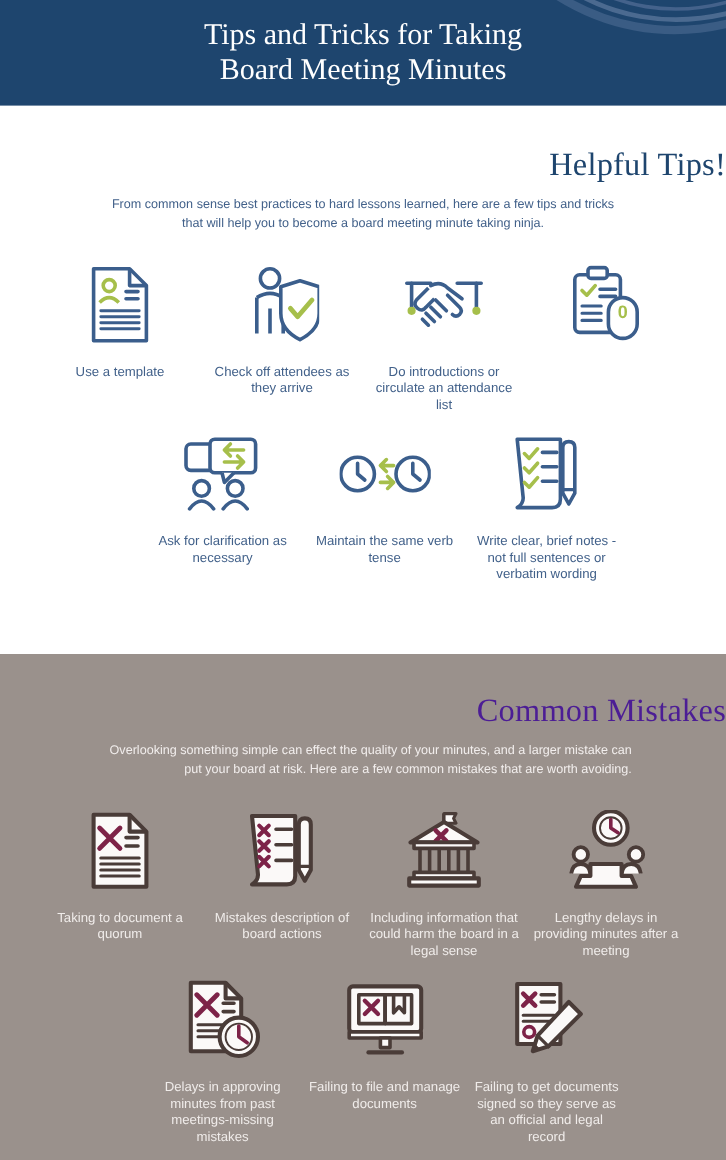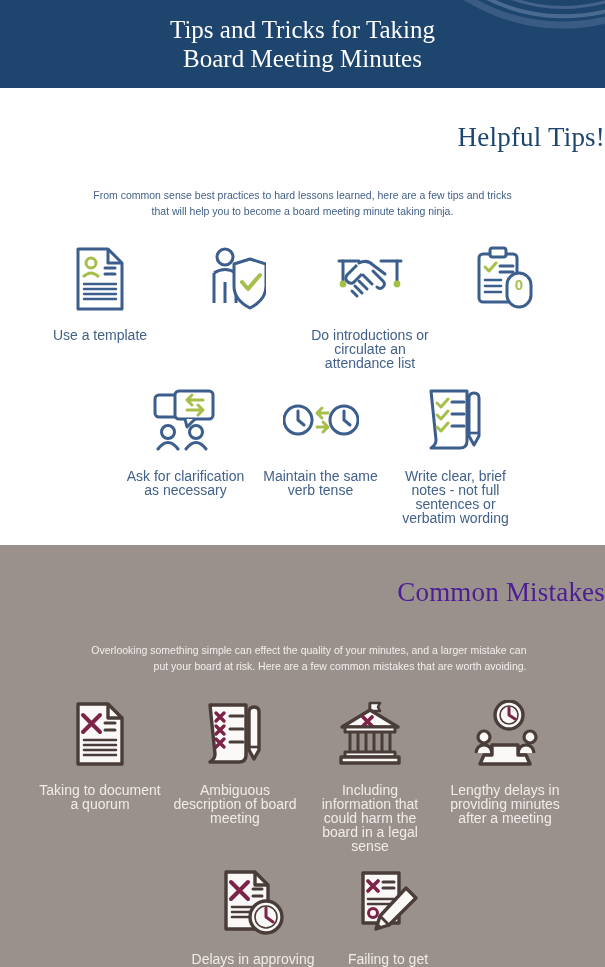--- a/index.html
+++ b/index.html
@@ -37,37 +37,37 @@
   .tips-section { background:#ffffff; padding-top:34px; height:457px; }
   .section-title {
     font-family:"Liberation Serif", serif;
     font-size:27px;
     color:#1e456e;
     text-align:right;
     font-weight:400;
     letter-spacing:.2px;
   }
   .section-sub {
-    margin:34px auto 0;
+    margin:9px auto 0;
     width:432px;
     text-align:center;
     font-size:10.5px;
     line-height:16px;
     color:#42618a;
   }
 
   .grid { display:flex; justify-content:center; }
   .grid-4 { margin-top:24px; }
   .grid-3 { margin-top:14px;margin-left:36px; }
   .cell { width:135px; display:flex; flex-direction:column; align-items:center; }
   .cell-icon { height:72px; display:flex; align-items:center; justify-content:center; }
   .cell-label {
     margin-top:13px;
     text-align:center;
-    font-size:14px;
+    font-size:11px;
     line-height:14px;
     color:#42618a;
     padding:0 4px;
   }
 
   
   .mistakes-section {
     background:#9a918c;
     padding-top:32px;
     height:422px;
@@ -117,20 +117,21 @@
       <div class="cell">
         <div class="cell-icon">
           <svg width="62" height="66" viewBox="0 0 62 66">
             <circle cx="21" cy="11" r="8" fill="none" stroke="#3b5e8c" stroke-width="3"></circle>
             <path d="M10 27 q11 -7 22 0 v30" fill="none" stroke="#3b5e8c" stroke-width="3"></path>
             <path d="M10 27 v30 M21 36 v21" fill="none" stroke="#3b5e8c" stroke-width="3"></path>
             <path d="M30 18 l16 -5 l16 5 v22 q0 14 -16 22 q-16 -8 -16 -22 Z" fill="#fff" stroke="#3b5e8c" stroke-width="3" stroke-linejoin="round"></path>
             <path d="M38 36 l6 7 l12 -14" fill="none" stroke="#a6bf4b" stroke-width="4" stroke-linecap="round" stroke-linejoin="round"></path>
           </svg>
         </div>
+        <div class="cell-label">Check off attendees as they arrive</div>
       </div>
 
       <div class="cell">
         <div class="cell-icon">
           <svg width="70" height="56" viewBox="0 0 70 56">
             <path d="M4 10 h20 M46 10 h20" stroke="#3b5e8c" stroke-width="3" stroke-linecap="round"></path>
             <path d="M8 10 v22 M62 10 v22" stroke="#3b5e8c" stroke-width="3" stroke-linecap="round"></path>
             <circle cx="8" cy="33" r="3.4" fill="#a6bf4b"></circle>
             <circle cx="62" cy="33" r="3.4" fill="#a6bf4b"></circle>
             <path d="M24 12 q8 -4 14 2 l12 9" fill="none" stroke="#3b5e8c" stroke-width="3" stroke-linecap="round" stroke-linejoin="round"></path>
@@ -231,21 +232,21 @@
           <svg width="62" height="66" viewBox="0 0 62 66">
             <path d="M6 4 h36 v50 q0 7 -7 7 H6 q5 -3 5 -8 Z" fill="#fbf9f8" stroke="#4a3c38" stroke-width="3.4" stroke-linejoin="round"></path>
             <path d="M12 12 l8 8 M20 12 l-8 8" stroke="#7d2348" stroke-width="3.4" stroke-linecap="round"></path>
             <path d="M12 25 l8 8 M20 25 l-8 8" stroke="#7d2348" stroke-width="3.4" stroke-linecap="round"></path>
             <path d="M12 38 l8 8 M20 38 l-8 8" stroke="#7d2348" stroke-width="3.4" stroke-linecap="round"></path>
             <path d="M26 15 h13 M26 28 h13 M26 41 h13" stroke="#4a3c38" stroke-width="3" stroke-linecap="round"></path>
             <path d="M50 6 q5 0 5 5 v38 l-5 9 l-5 -9 V11 q0 -5 5 -5 Z" fill="#fbf9f8" stroke="#4a3c38" stroke-width="3.4" stroke-linejoin="round"></path>
             <path d="M45 46 h10" stroke="#4a3c38" stroke-width="2.6"></path>
           </svg>
         </div>
-        <div class="cell-label">Ambiguous description of board meeting</div>
+        <div class="cell-label">Mistakes description of board actions</div>
       </div>
 
       <div class="cell">
         <div class="cell-icon">
           <svg width="68" height="66" viewBox="0 0 68 66">
             <path d="M34 2 v7" stroke="#4a3c38" stroke-width="3"></path>
             <path d="M34 2 h10 l-2 4 l2 4 h-10 Z" fill="#fbf9f8" stroke="#4a3c38" stroke-width="2.6" stroke-linejoin="round"></path>
             <path d="M34 9 L6 26 h56 Z" fill="#fbf9f8" stroke="#4a3c38" stroke-width="3.4" stroke-linejoin="round"></path>
             <path d="M27 16 l9 9 M36 16 l-9 9" stroke="#7d2348" stroke-width="3.8" stroke-linecap="round"></path>
             <rect x="9" y="26" width="50" height="5" fill="#fbf9f8" stroke="#4a3c38" stroke-width="3" stroke-linejoin="round"></rect>
@@ -285,20 +286,36 @@
             <path d="M32 20 h9 M32 27 h9" stroke="#4a3c38" stroke-width="3" stroke-linecap="round"></path>
             <path d="M11 38 h28 M11 43 h28 M11 48 h20" stroke="#4a3c38" stroke-width="2.6" stroke-linecap="round"></path>
             <circle cx="45" cy="48" r="16" fill="#fbf9f8" stroke="#4a3c38" stroke-width="3.4"></circle>
             <circle cx="45" cy="48" r="11" fill="none" stroke="#4a3c38" stroke-width="1.6"></circle>
             <path d="M45 39 v9 l7 5" fill="none" stroke="#7d2348" stroke-width="3" stroke-linecap="round" stroke-linejoin="round"></path>
           </svg>
         </div>
         <div class="cell-label">Delays in approving minutes from past meetings-missing mistakes</div>
       </div>
 
+      <div class="cell">
+        <div class="cell-icon">
+          <svg width="68" height="62" viewBox="0 0 68 62">
+            <rect x="4" y="3" width="60" height="38" rx="3" fill="#fbf9f8" stroke="#4a3c38" stroke-width="3.4"></rect>
+            <path d="M34 10 v24" stroke="#4a3c38" stroke-width="3"></path>
+            <path d="M12 10 h22 v24 H12 Z" fill="none" stroke="#4a3c38" stroke-width="3" stroke-linejoin="round"></path>
+            <path d="M34 10 h22 v24 H34 Z" fill="none" stroke="#4a3c38" stroke-width="3" stroke-linejoin="round"></path>
+            <path d="M17 15 l11 11 M28 15 l-11 11" stroke="#7d2348" stroke-width="3.6" stroke-linecap="round"></path>
+            <path d="M41 10 h9 v15 l-4.5 -5 l-4.5 5 Z" fill="#fbf9f8" stroke="#4a3c38" stroke-width="3" stroke-linejoin="round"></path>
+            <path d="M4 41 h60 v5 H4 Z" fill="#fbf9f8" stroke="#4a3c38" stroke-width="3" stroke-linejoin="round"></path>
+            <path d="M30 46 h8 v8 h-8 Z" fill="#fbf9f8" stroke="#4a3c38" stroke-width="3" stroke-linejoin="round"></path>
+            <path d="M20 58 h28" stroke="#4a3c38" stroke-width="3.4" stroke-linecap="round"></path>
+          </svg>
+        </div>
+        <div class="cell-label">Failing to file and manage documents</div>
+      </div>
 
       <div class="cell">
         <div class="cell-icon">
           <svg width="64" height="66" viewBox="0 0 64 66">
             <path d="M7 3 h36 v50 H7 Z" fill="#fbf9f8" stroke="#4a3c38" stroke-width="3.4" stroke-linejoin="round"></path>
             <path d="M12 11 l10 10 M22 11 l-10 10" stroke="#7d2348" stroke-width="3.8" stroke-linecap="round"></path>
             <path d="M27 12 h11 M27 18 h11" stroke="#4a3c38" stroke-width="3" stroke-linecap="round"></path>
             <path d="M12 29 h26 M12 34 h26" stroke="#4a3c38" stroke-width="2.6" stroke-linecap="round"></path>
             <circle cx="17" cy="43" r="4.5" fill="none" stroke="#7d2348" stroke-width="3"></circle>
             <path d="M50 18 l10 10 L33 55 l-13 4 l4 -13 Z" fill="#fbf9f8" stroke="#4a3c38" stroke-width="3.4" stroke-linejoin="round"></path>

